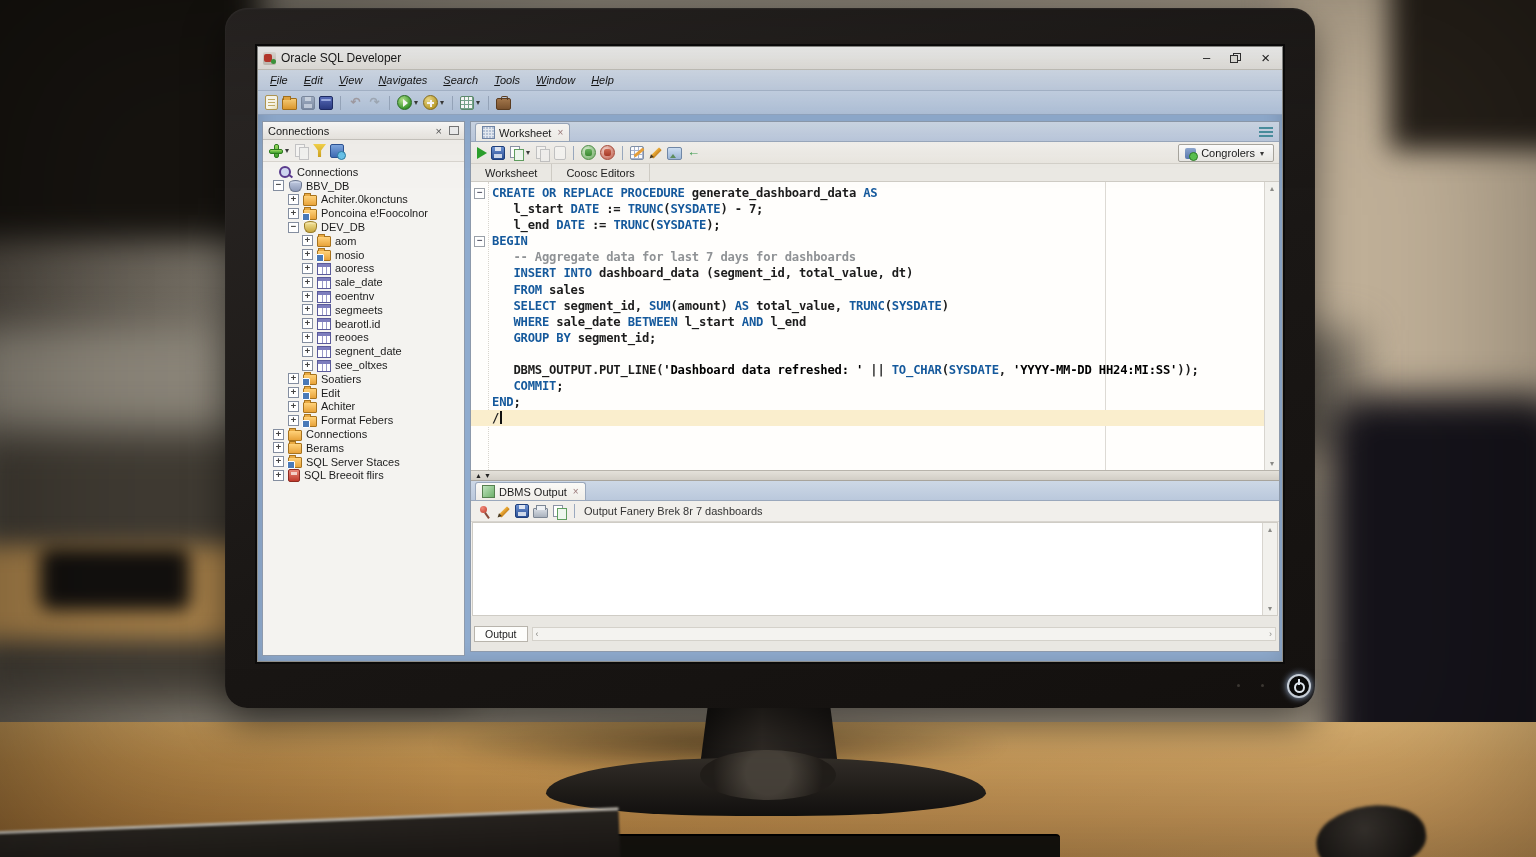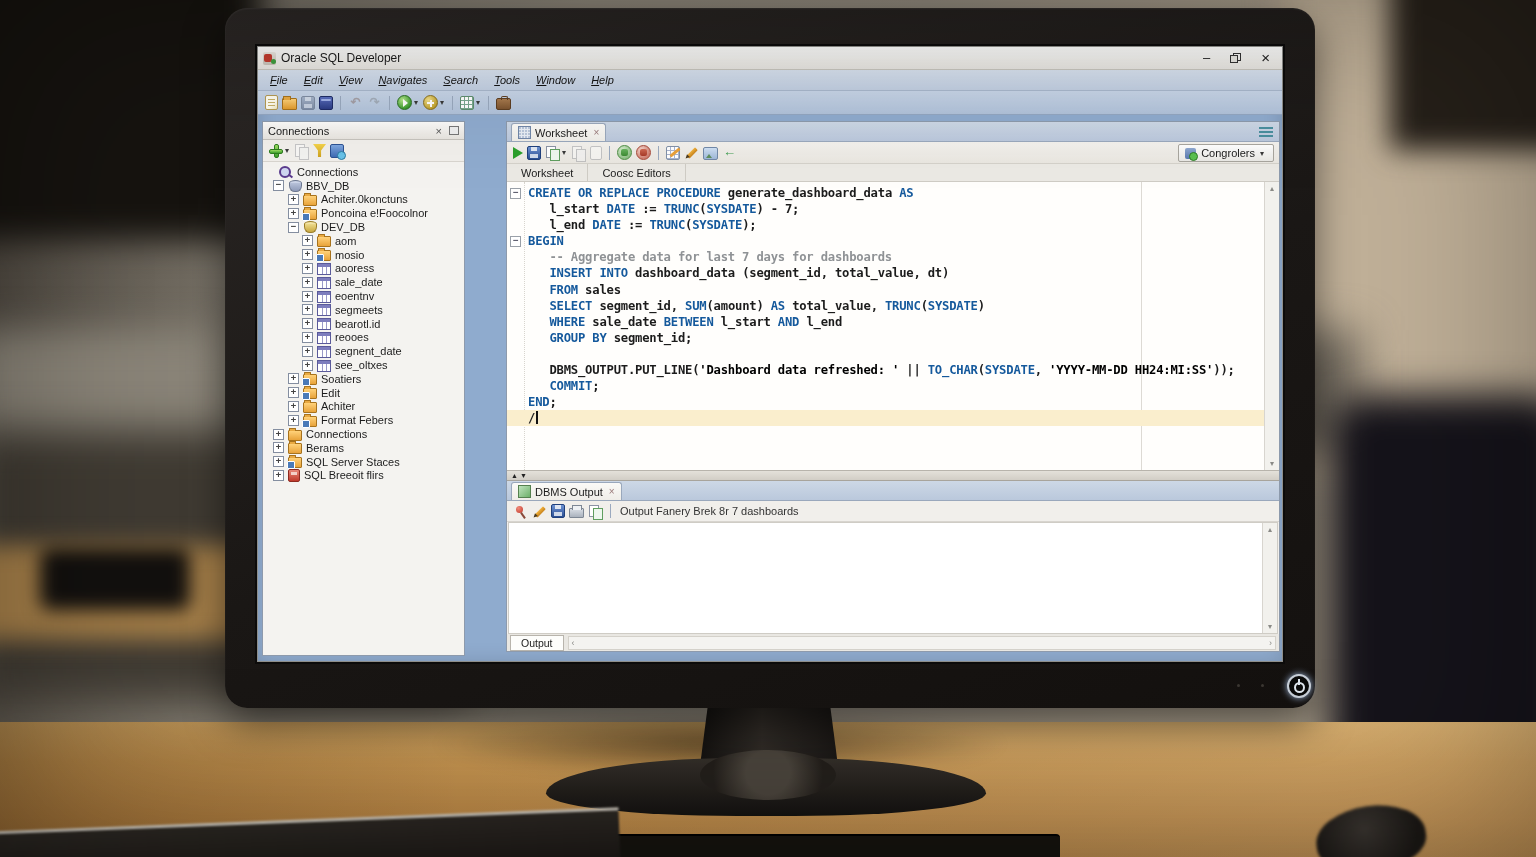--- a/index.html
+++ b/index.html
@@ -126,21 +126,21 @@
   .ti-folder::before{content:"";position:absolute;top:-3px;left:0;width:5px;height:2px;background:#e9aa42;border:1px solid #a8731d;border-bottom:none;border-radius:1px 1px 0 0;}
   .ti-folder-badge{background:linear-gradient(#ffd27a,#e8a33a);border:1px solid #a8731d;width:12px;height:9px;margin-top:2px;border-radius:1px;position:relative;}
   .ti-folder-badge::before{content:"";position:absolute;top:-3px;left:0;width:5px;height:2px;background:#e9aa42;border:1px solid #a8731d;border-bottom:none;border-radius:1px 1px 0 0;}
   .ti-folder-badge::after{content:"";position:absolute;left:-2px;bottom:-2px;width:6px;height:6px;background:#4a7ab8;border:1px solid #fff;border-radius:1px;}
   .ti-table{background:#fff;border:1px solid #5a5a9a;width:12px;height:10px;margin-top:1px;}
   .ti-table::before{content:"";position:absolute;left:0;right:0;top:0;height:3px;background:#7d7dbd;}
   .ti-table::after{content:"";position:absolute;left:4px;top:3px;bottom:0;width:1px;background:#9a9ac8;box-shadow:4px 0 0 #9a9ac8;}
   .ti-red-file{background:linear-gradient(#e8887a,#c0392b);border:1px solid #8e2a20;width:10px;height:11px;border-radius:2px;margin-top:1px;}
   .ti-red-file::before{content:"";position:absolute;left:2px;top:2px;width:6px;height:3px;background:#f4d0c8;}
   
-  .ws-panel{position:absolute;left:212px;top:74px;right:2px;bottom:9px;background:#f1efec;border:1px solid #8d9aac;display:flex;flex-direction:column;margin-left:36px;}
+  .ws-panel{position:absolute;left:212px;top:74px;right:2px;bottom:9px;background:#f1efec;border:1px solid #8d9aac;display:flex;flex-direction:column;}
   .tabstrip{height:19px;background:linear-gradient(#cdd8e6,#bac8dc);border-bottom:1px solid #9aa8bc;display:flex;align-items:flex-end;flex:none;}
   .tab{height:17px;background:linear-gradient(#fbfaf7,#efede8);border:1px solid #9aa8bc;border-bottom:none;border-radius:3px 3px 0 0;display:flex;align-items:center;padding:0 6px;margin-left:4px;font-size:11px;}
   .wticon{width:11px;height:11px;background:#b9c6da;border:1px solid #7187a8;margin-right:4px;background-image:repeating-linear-gradient(rgba(0,0,0,0) 0 2px,#e8edf4 2px 3px),repeating-linear-gradient(90deg,rgba(0,0,0,0) 0 2px,#e8edf4 2px 3px);}
   .oticon{width:11px;height:11px;background:linear-gradient(135deg,#bfe3bd,#6db06a);border:1px solid #55804f;margin-right:4px;}
   .tabx{margin-left:6px;color:#9a7a7a;font-size:10px;}
   .tslist{margin-left:auto;margin-right:6px;align-self:center;width:14px;height:10px;background:repeating-linear-gradient(#4a8f9f 0 2px,rgba(0,0,0,0) 2px 4px);}
   .wstoolbar{height:21px;background:linear-gradient(#f3f1ed,#e9e6e0);border-bottom:1px solid #d4d1ca;display:flex;align-items:center;padding:0 4px;position:relative;flex:none;}
   .connsel{position:absolute;right:5px;top:2px;height:16px;display:flex;align-items:center;background:linear-gradient(#fefefe,#e9e8e4);border:1px solid #a8a59e;border-radius:2px;padding:0 6px;font-size:11px;gap:5px;}
   .cs-ic{width:11px;height:11px;background:linear-gradient(#8fa8d0,#5878b0);border-radius:2px;position:relative;}
   .cs-ic::after{content:"";position:absolute;right:-2px;bottom:-2px;width:7px;height:7px;border-radius:50%;background:#59c04f;border:1px solid #2e7d28;}
@@ -157,21 +157,21 @@
   .tk-c{color:#8f9295;}
   .tk-s{color:#000000;}
   .marginline{position:absolute;top:0;bottom:0;left:634px;width:1px;background:#dddad4;}
   .gutterline{position:absolute;top:0;bottom:0;left:17px;width:0;border-left:1px dotted #d8d5ce;}
   .vscroll{position:absolute;right:0;top:0;bottom:0;width:14px;background:#f2f1ed;border-left:1px solid #d8d5cf;display:flex;flex-direction:column;justify-content:space-between;align-items:center;font-size:8px;color:#8a8a86;padding:2px 0;}
   .splitter{height:9px;background:linear-gradient(#e4e1da,#d2cec6);border-top:1px solid #b8b4ac;border-bottom:1px solid #a8a49c;display:flex;align-items:center;padding-left:4px;font-size:7px;color:#222;gap:2px;flex:none;}
   .outpanel{height:170px;display:flex;flex-direction:column;background:#f1efec;flex:none;}
   .outtoolbar{height:20px;background:#f1efeb;border-bottom:1px solid #d8d5cf;display:flex;align-items:center;padding:0 4px;font-size:11px;flex:none;}
   .status-text{color:#333;margin-left:4px;}
   .outcontent{flex:1;background:#fff;border:1px solid #cfccc5;margin:0 1px;position:relative;}
-  .outbottom{height:17px;background:#e9e7e2;display:flex;align-items:center;padding:0 3px;gap:4px;flex:none;}
+  .outbottom{height:35px;background:#e9e7e2;display:flex;align-items:center;padding:0 3px;gap:4px;flex:none;}
   .outtab{height:14px;background:#fdfdfb;border:1px solid #b8b4ac;padding:0 10px;font-size:10.5px;display:flex;align-items:center;}
   .hscroll{flex:1;height:12px;background:#f4f3f0;border:1px solid #d4d1ca;display:flex;align-items:center;justify-content:space-between;font-size:9px;color:#8a8a86;padding:0 3px;}
 </style>
 </head>
 <body>
 
 <div class="stage">
 
   <div class="blob b-tl"></div>
   <div class="blob b-wall-r"></div>

